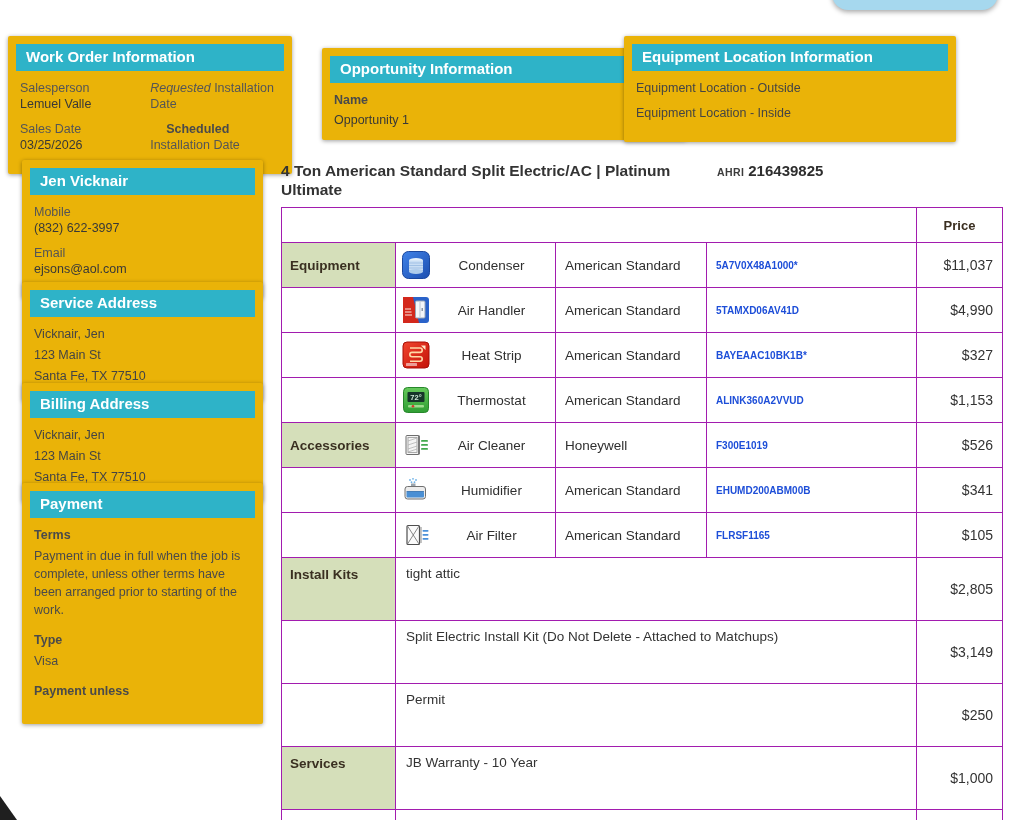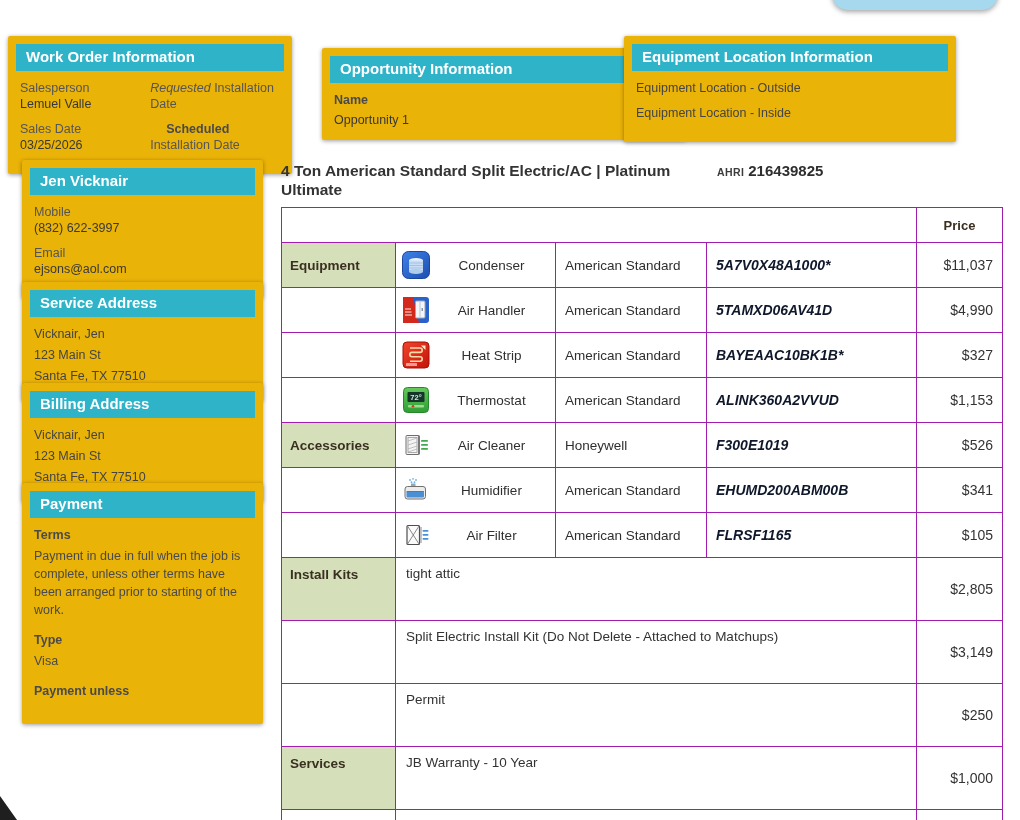--- a/index.html
+++ b/index.html
@@ -54,21 +54,21 @@
   tr.row-item td { height:45px; vertical-align:middle; }
   tr.row-span td { height:63px; }
   .cell-group { padding-left:8px; font-weight:bold; font-size:13.5px; color:#3a3021; }
   .cell-group.has-group { background:#d5dfba; }
   tr.row-span .cell-group { vertical-align:top; padding-top:9px; }
   .type-wrap { display:flex; align-items:center; }
   .eq-icon { width:28px; height:28px; margin-left:6px; flex:0 0 28px; }
   .eq-icon svg { width:28px; height:28px; display:block; }
   .type-label { flex:1; text-align:center; font-size:13.5px; color:#2f2f2f; padding-right:2px; }
   .cell-brand { padding-left:9px; font-size:13.5px; color:#2f2f2f; }
-  .cell-model { padding-left:9px; font-size:14px; font-weight:bold; color:#0f172a;font-style:italic; }
+  .cell-model { padding-left:9px; font-size:10px; font-weight:bold; color:#1d4ed8; }
   .cell-price { text-align:right; padding-right:9px; font-size:14px; color:#333; vertical-align:middle; }
   .cell-desc { vertical-align:top; padding:8px 10px 0 10px; font-size:13.5px; color:#333; }
 
   
   .cursor-artifact { position:absolute; left:0; bottom:0; width:17px; height:24px;
                      background:#1f1f1f; clip-path:polygon(0 0,100% 100%,0 100%); }
 </style>
 </head>
 <body>
 

